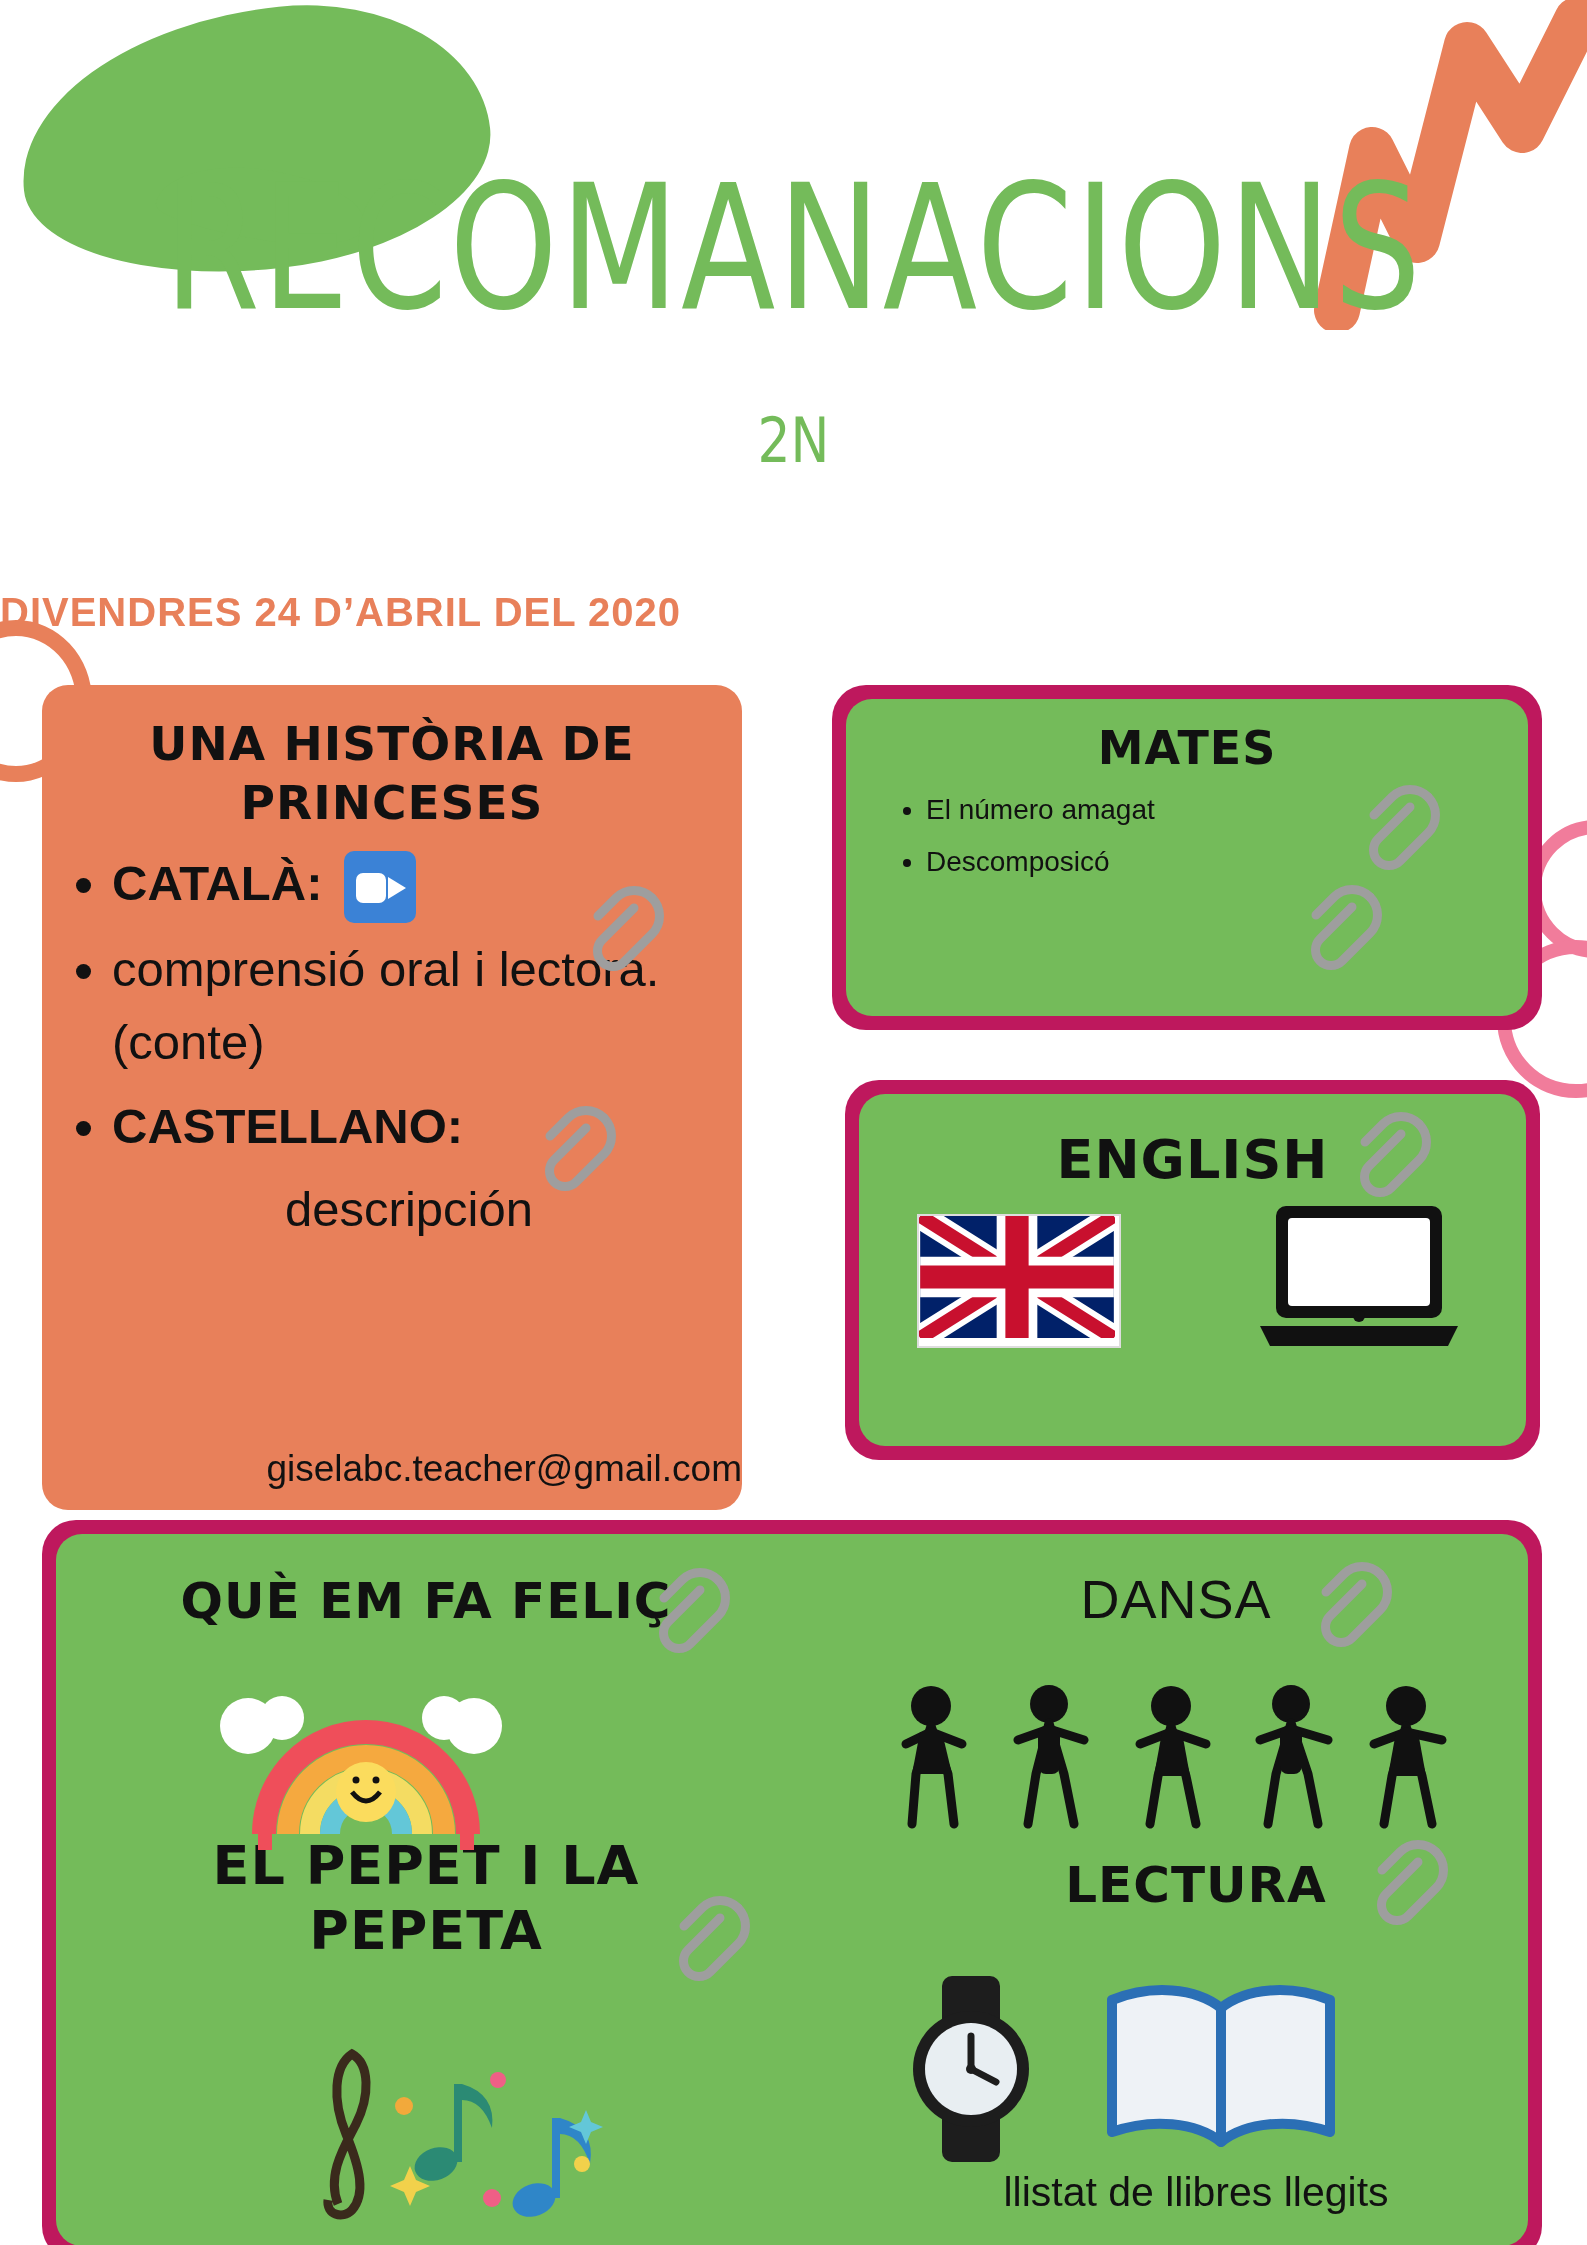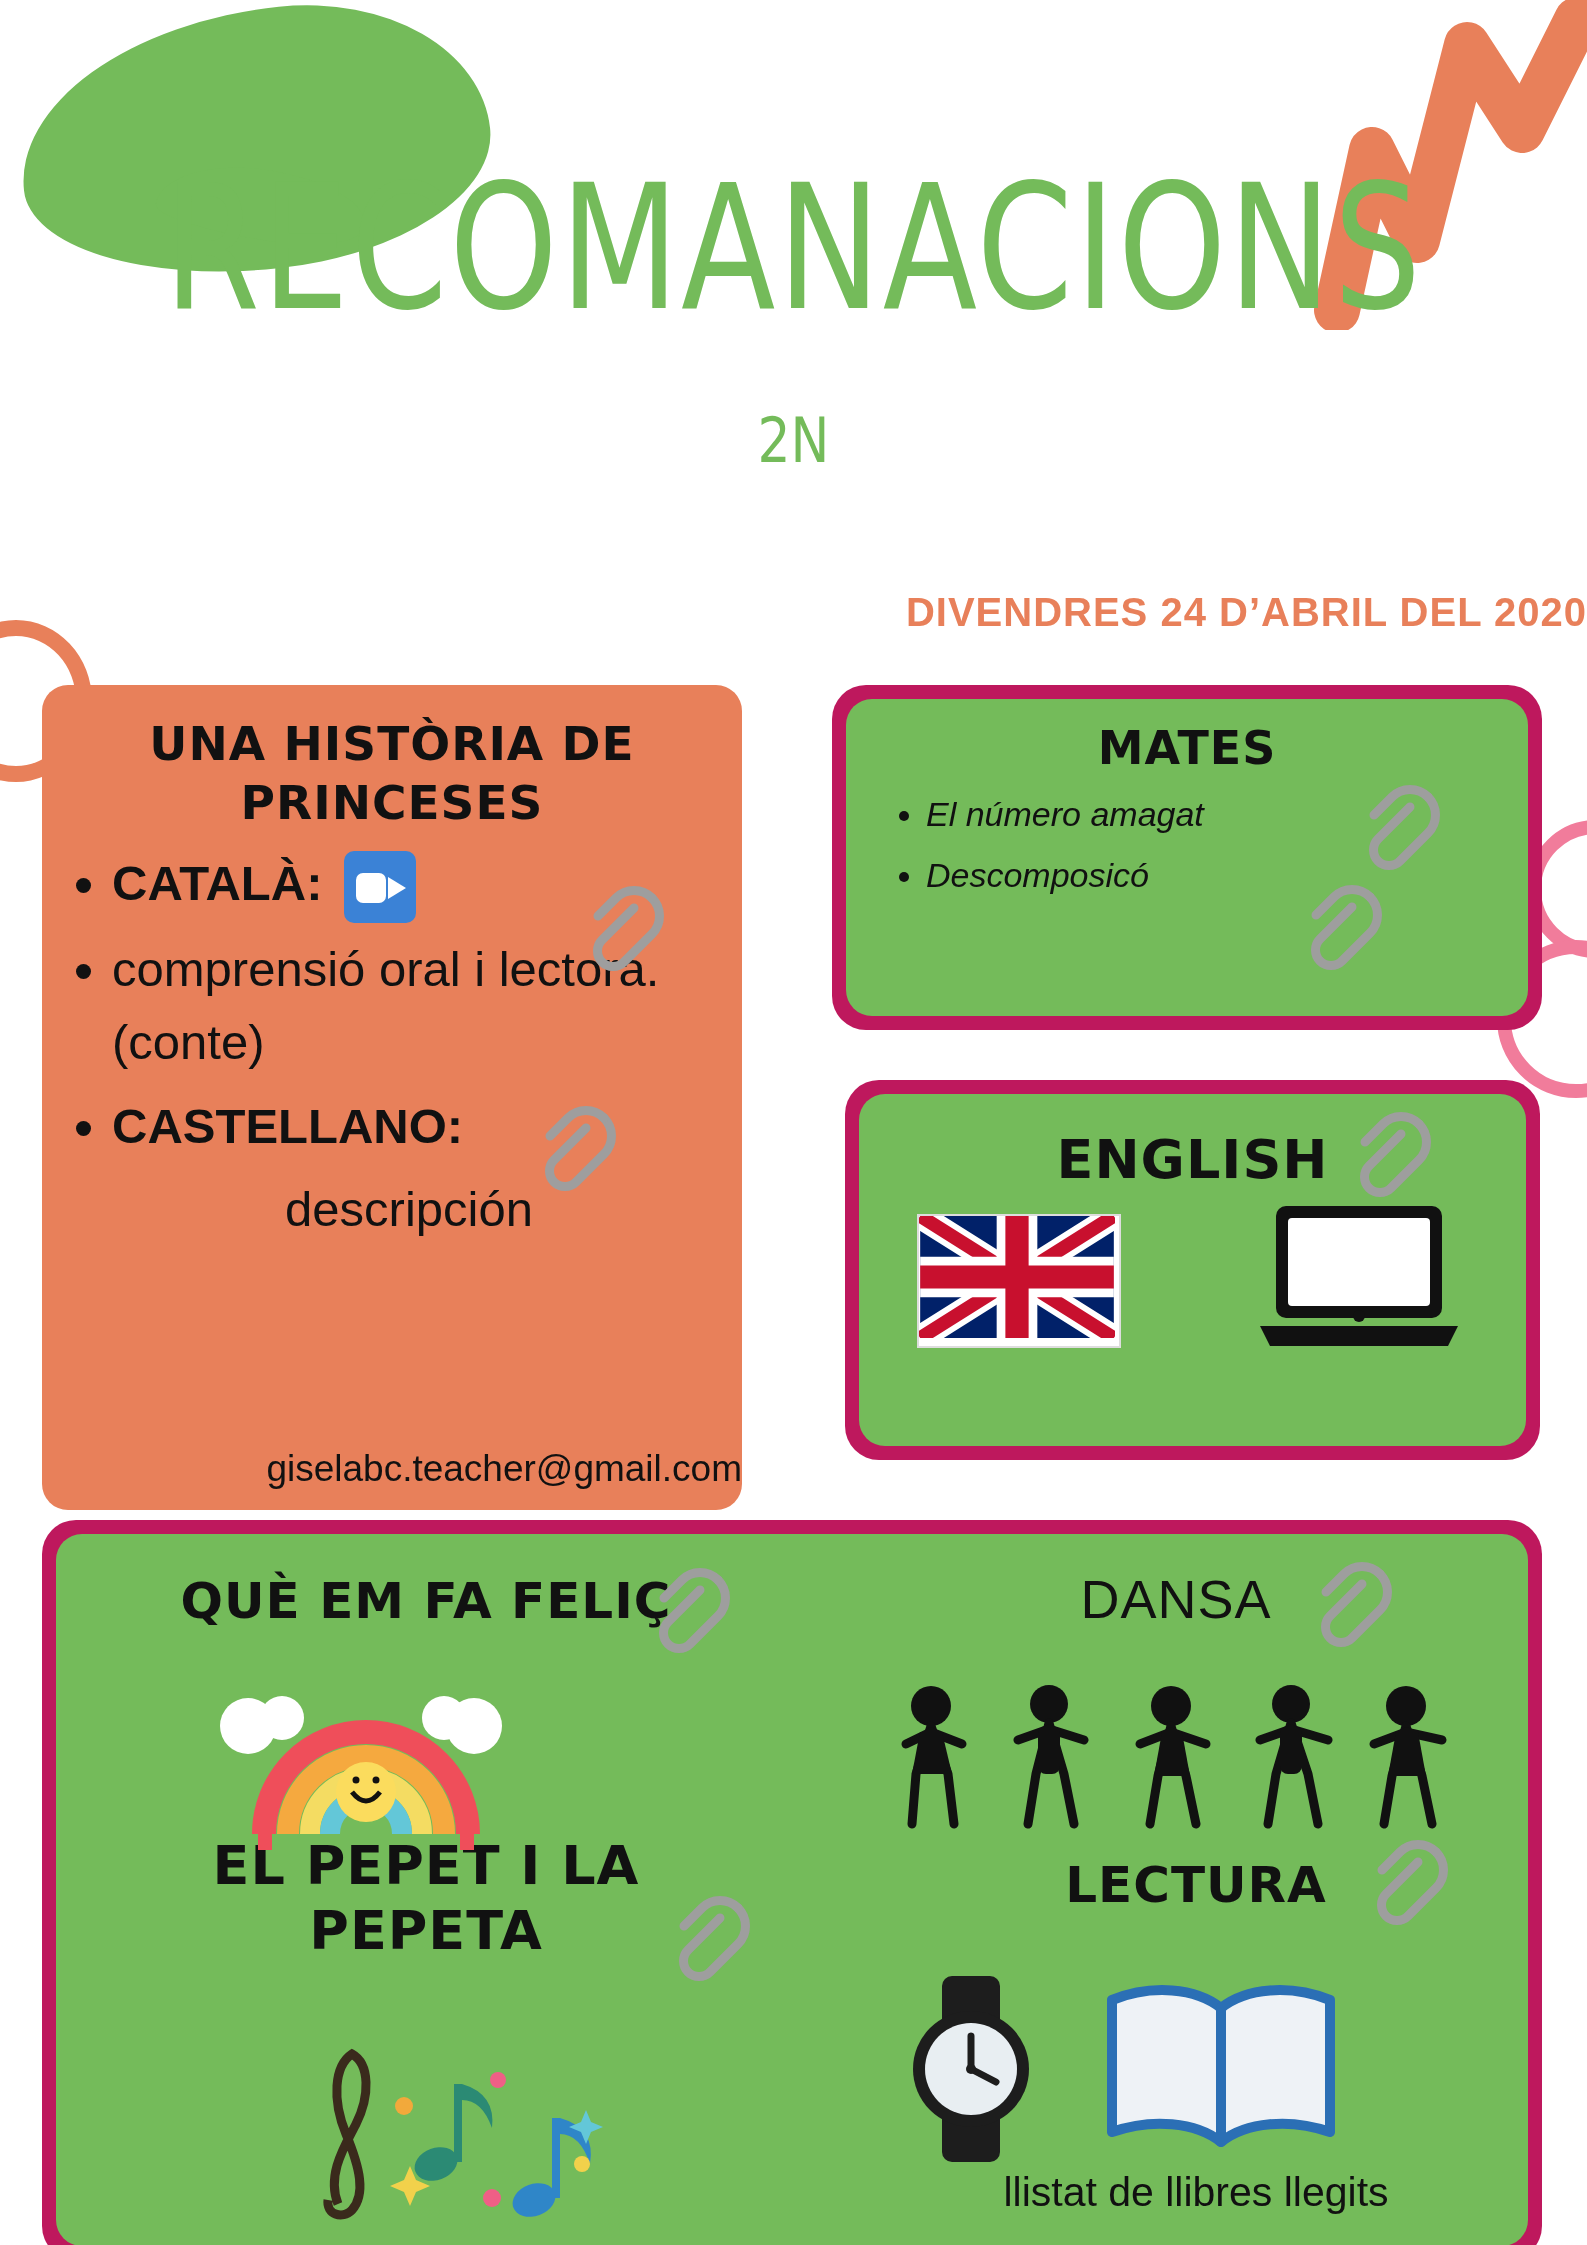--- a/index.html
+++ b/index.html
@@ -115,21 +115,21 @@
     font-size: 52px;
     color: #74bb5a;
     font-family: "DejaVu Sans", sans-serif;
     transform: scaleY(1.2);
   }
   .date {
     position: absolute;
     top: 590px;
     left: 0;
     width: 100%;
-    text-align: right;
+    text-align: left;
     font-size: 40px;
     font-weight: bold;
     letter-spacing: 1px;
     color: #e8805a;
     font-family: "Liberation Sans", sans-serif;
   }
 
   
   .card {
     position: absolute;
@@ -194,21 +194,21 @@
     bottom: 20px;
     left: 0;
     width: 100%;
     text-align: right;
     font-size: 37px;
     color: #111;
     font-family: "Liberation Sans", sans-serif;
   }
 
   #card-mates .card-heading { font-size: 46px; padding: 22px 0 0 0; }
-  #card-mates .bullets { font-size: 34px; padding-left: 80px; padding-top: 14px; font-style: italic; }
+  #card-mates .bullets { font-size: 28px; padding-left: 80px; padding-top: 14px; }
 
   #card-english .card-heading { font-size: 54px; padding: 34px 0 0 0; }
 
   
   .bottom-grid {
     position: relative;
     width: 100%;
     height: 100%;
   }
   .bc-title {

